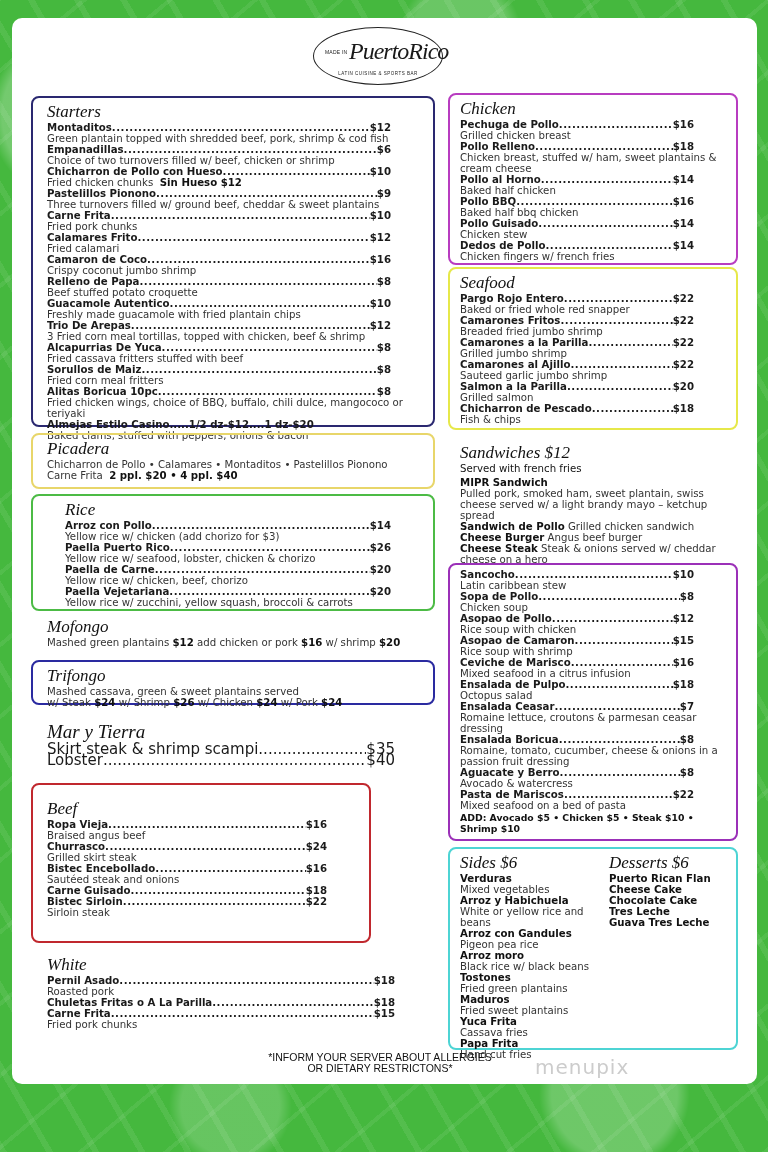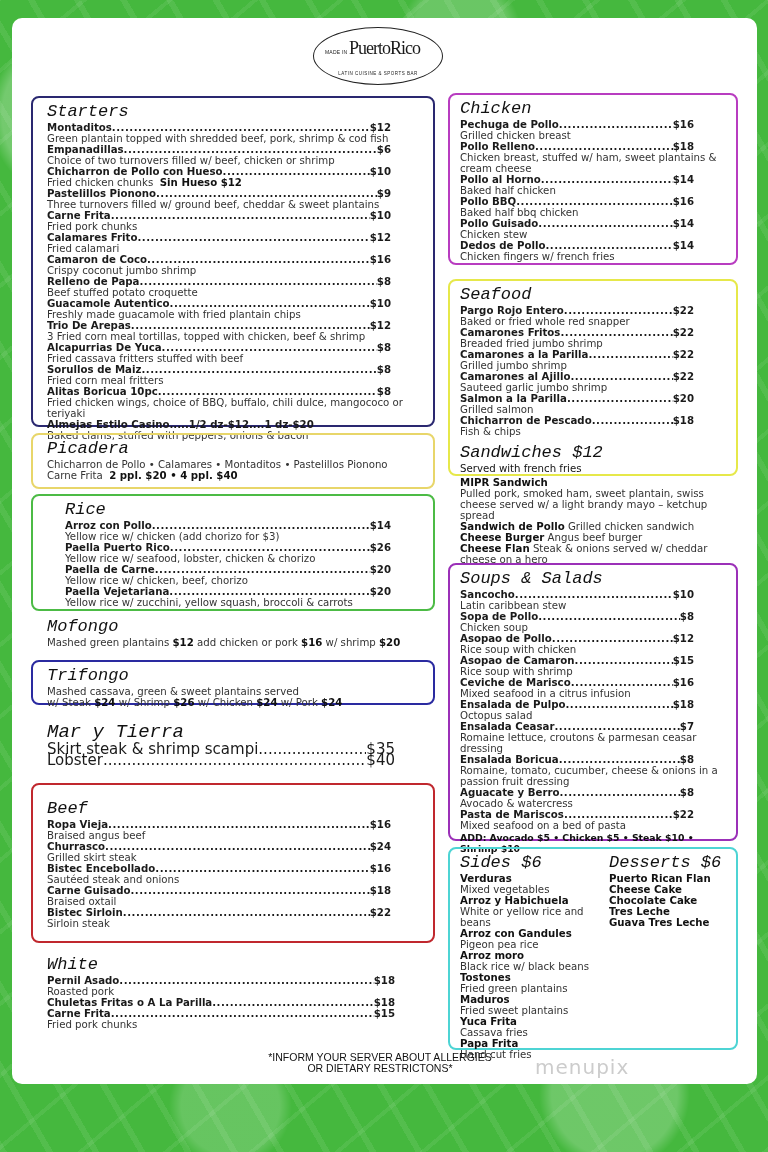--- a/index.html
+++ b/index.html
@@ -24,27 +24,27 @@
   .page {
     position: absolute; left: 12px; top: 18px; width: 745px; height: 1066px;
     background: #fff; border-radius: 10px;
   }
   .logo {
     position: absolute; left: 313px; top: 27px; width: 130px; height: 58px;
     border: 1.5px solid #222; border-radius: 50%;
     text-align: center;
   }
   .logo .made { position: absolute; left: 11px; top: 21px; font-size: 5px; letter-spacing: 0.2px; font-family: "Liberation Sans", sans-serif; }
-  .logo .name { position: absolute; left: 35px; top: 10px; font-size: 18px; font-family: "Liberation Serif", serif; letter-spacing: -1px; }
+  .logo .name { position: absolute; left: 35px; top: 10px; font-size: 24px; font-style: italic; font-family: "Liberation Serif", serif; letter-spacing: -1px; }
   .logo .tag { position: absolute; left: 0; right: 0; top: 43px; font-size: 4.5px; letter-spacing: 0.5px; font-family: "Liberation Sans", sans-serif; }
 
   .box { position: absolute; border: 2.5px solid; border-radius: 8px; padding: 4px 12px 4px 14px; }
   .plain { position: absolute; padding: 0 12px 0 14px; }
   .title {
-    font-family: Liberation Mono, monospace; font-style: italic;
+    font-family: Liberation Serif, serif; font-style: italic;
     font-size: 17px; line-height: 20px; font-weight: normal; color: #111;
   }
   .row { display: flex; align-items: flex-start; font-size: 10.2px; line-height: 11px; }
   .row .n { font-weight: bold; white-space: nowrap; }
   .row .dots { flex: 1; overflow: hidden; white-space: nowrap; font-weight: bold; letter-spacing: 0.5px; }
   .row .dots::after { content: "........................................................................................................................................................................................................"; }
   .row .p { font-weight: bold; white-space: nowrap; padding-right: 30px; }
   .desc { font-size: 10.2px; line-height: 11px; color: #333; }
   .b { font-weight: bold; color: #111; }
   .plainrow { font-size: 15px; line-height: 11px; display:flex; align-items: center; }
@@ -219,21 +219,21 @@
         <span class="p">$35</span>
       </div>
       <div class="plainrow">
         <span class="n">Lobster</span>
         <span class="dots"></span>
         <span class="p">$40</span>
       </div>
     </div>
 </div>
 
-<div class="box" style="left:31px;top:783px;width:404px;height:160px;border-color:#c0282e;padding-top:14px;">
+<div class="box" style="left:31px;top:783px;width:340px;height:160px;border-color:#c0282e;padding-top:14px;">
   <div class="title">Beef</div>
   <div id="beef-list">
       <div class="row">
     <span class="n">Ropa Vieja</span>
         <span class="dots"></span>
         <span class="p">$16</span>
       </div>
       <div class="desc"><span>Braised angus beef</span></div>
       <div class="row">
     <span class="n">Churrasco</span>
@@ -245,21 +245,20 @@
     <span class="n">Bistec Encebollado</span>
         <span class="dots"></span>
         <span class="p">$16</span>
       </div>
       <div class="desc"><span>Sautéed steak and onions</span></div>
       <div class="row">
     <span class="n">Carne Guisado</span>
         <span class="dots"></span>
         <span class="p">$18</span>
       </div>
-      <div class="desc"><span>Braised oxtail</span></div>
       <div class="row">
     <span class="n">Bistec Sirloin</span>
         <span class="dots"></span>
         <span class="p">$22</span>
       </div>
       <div class="desc"><span>Sirloin steak</span></div>
     </div>
 </div>
 
 <div class="plain" style="left:33px;top:955px;width:404px;">
@@ -320,21 +319,21 @@
       <div class="desc"><span>Chicken stew</span></div>
       <div class="row">
     <span class="n">Dedos de Pollo</span>
         <span class="dots"></span>
         <span class="p">$14</span>
       </div>
       <div class="desc"><span>Chicken fingers  w/ french fries</span></div>
     </div>
 </div>
 
-<div class="box" style="left:448px;top:279px;width:290px;height:197px;border-color:#e6e84a;padding-left:10px;">
+<div class="box" style="left:448px;top:267px;width:290px;height:163px;border-color:#e6e84a;padding-left:10px;">
   <div class="title">Seafood</div>
   <div id="seafood-list">
       <div class="row">
     <span class="n">Pargo Rojo Entero</span>
         <span class="dots"></span>
         <span class="p">$22</span>
       </div>
       <div class="desc"><span>Baked or fried whole red snapper</span></div>
       <div class="row">
     <span class="n">Camarones Fritos</span>
@@ -370,26 +369,25 @@
 </div>
 
 <div class="plain" style="left:446px;top:443px;width:300px;">
   <div class="title">Sandwiches  $12</div>
   <div class="desc" style="color:#111;margin-bottom:3px;">Served with french fries</div>
   <div class="desc b">MIPR Sandwich</div>
   <div class="desc">Pulled pork, smoked ham, sweet plantain, swiss cheese served w/ a light brandy mayo – ketchup spread</div>
   <div id="sand-list">
       <div class="desc"><span class="b">Sandwich de Pollo</span><span> Grilled chicken sandwich</span></div>
       <div class="desc"><span class="b">Cheese Burger</span><span> Angus beef burger</span></div>
-      <div class="desc"><span class="b">Cheese Flan</span><span> Steak &amp; onions served w/ cheddar cheese on a hero</span></div>
+      <div class="desc"><span class="b">Cheese Steak</span><span> Steak &amp; onions served w/ cheddar cheese on a hero</span></div>
     </div>
 </div>
 
 <div class="box" style="left:448px;top:563px;width:290px;height:278px;border-color:#9b30b8;padding-left:10px;">
-  <div class="title">Soups &amp; Salads</div>
   <div id="soups-list">
       <div class="row">
     <span class="n">Sancocho</span>
         <span class="dots"></span>
         <span class="p">$10</span>
       </div>
       <div class="desc"><span>Latin caribbean stew</span></div>
       <div class="row">
     <span class="n">Sopa de Pollo</span>
         <span class="dots"></span>

